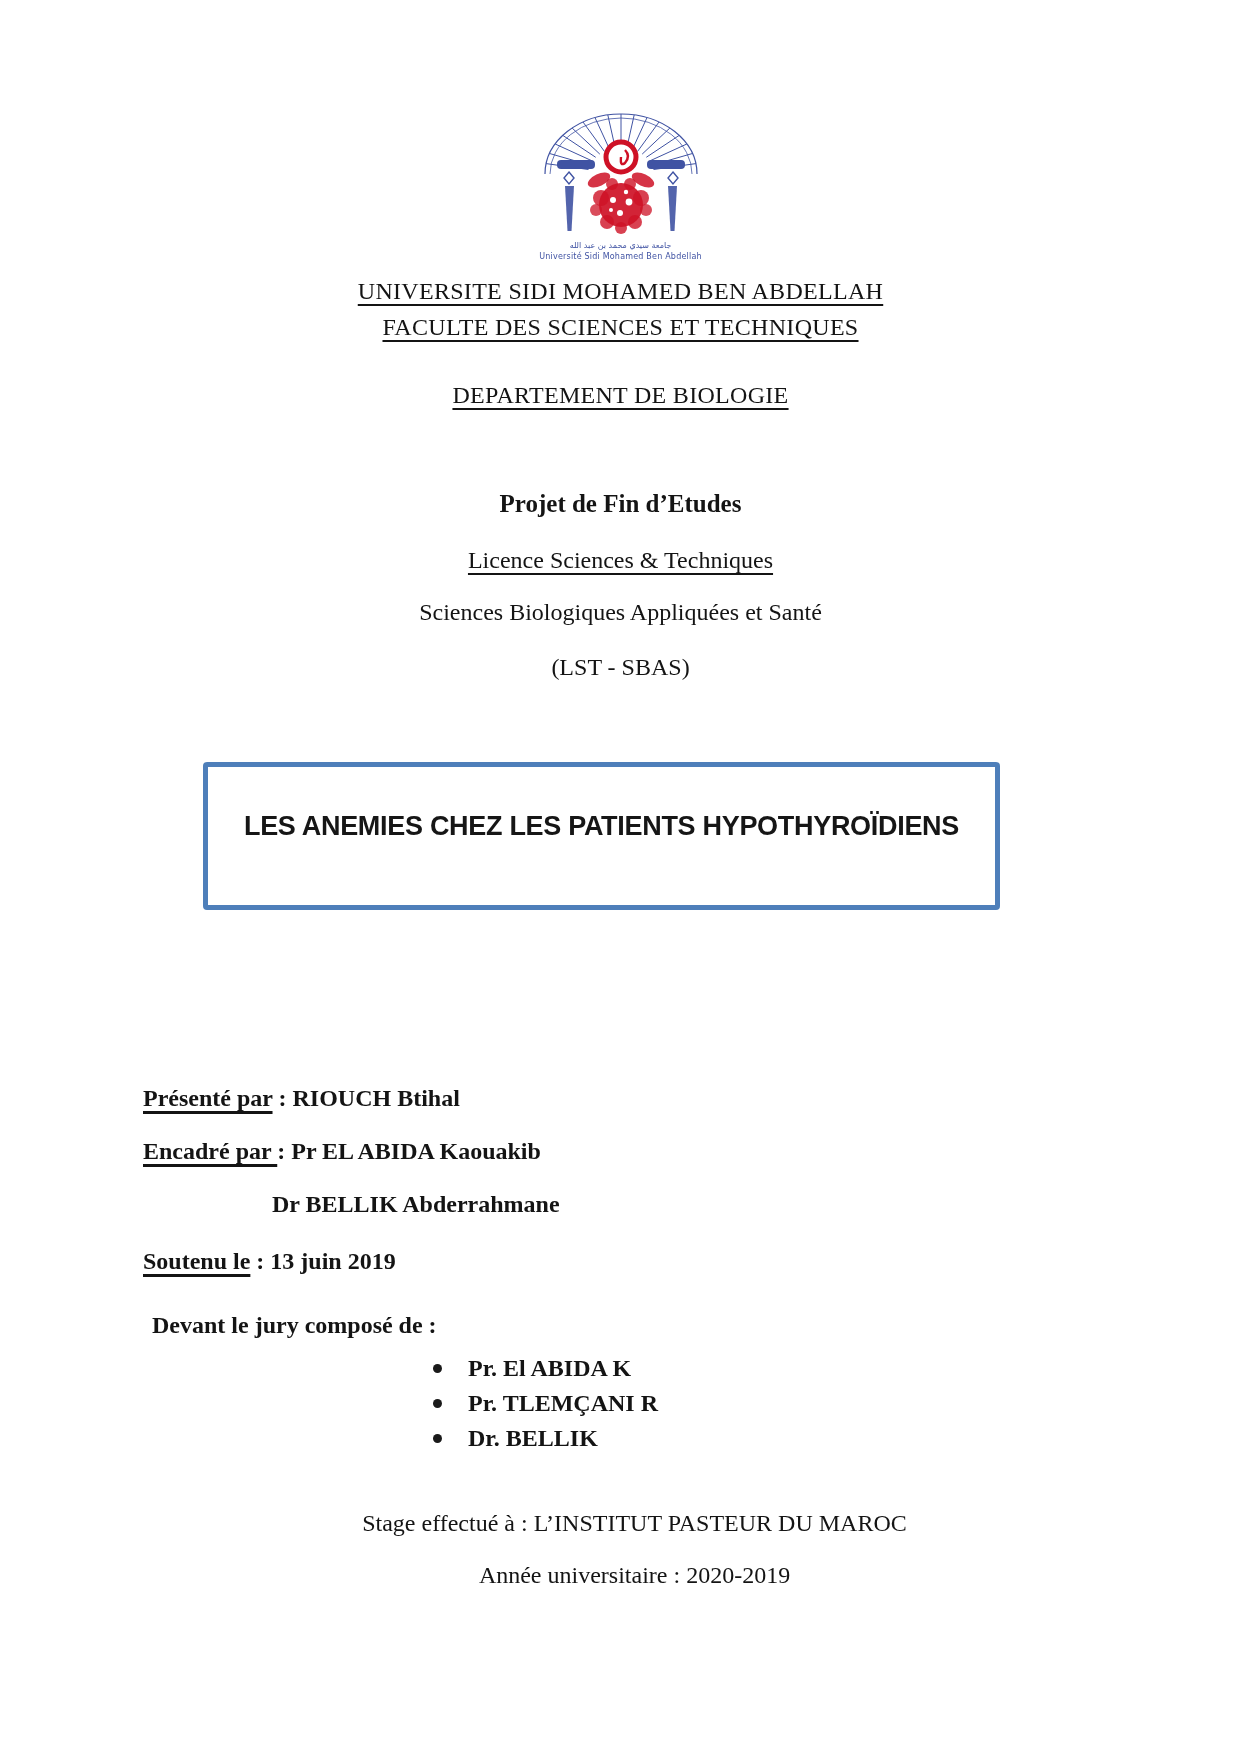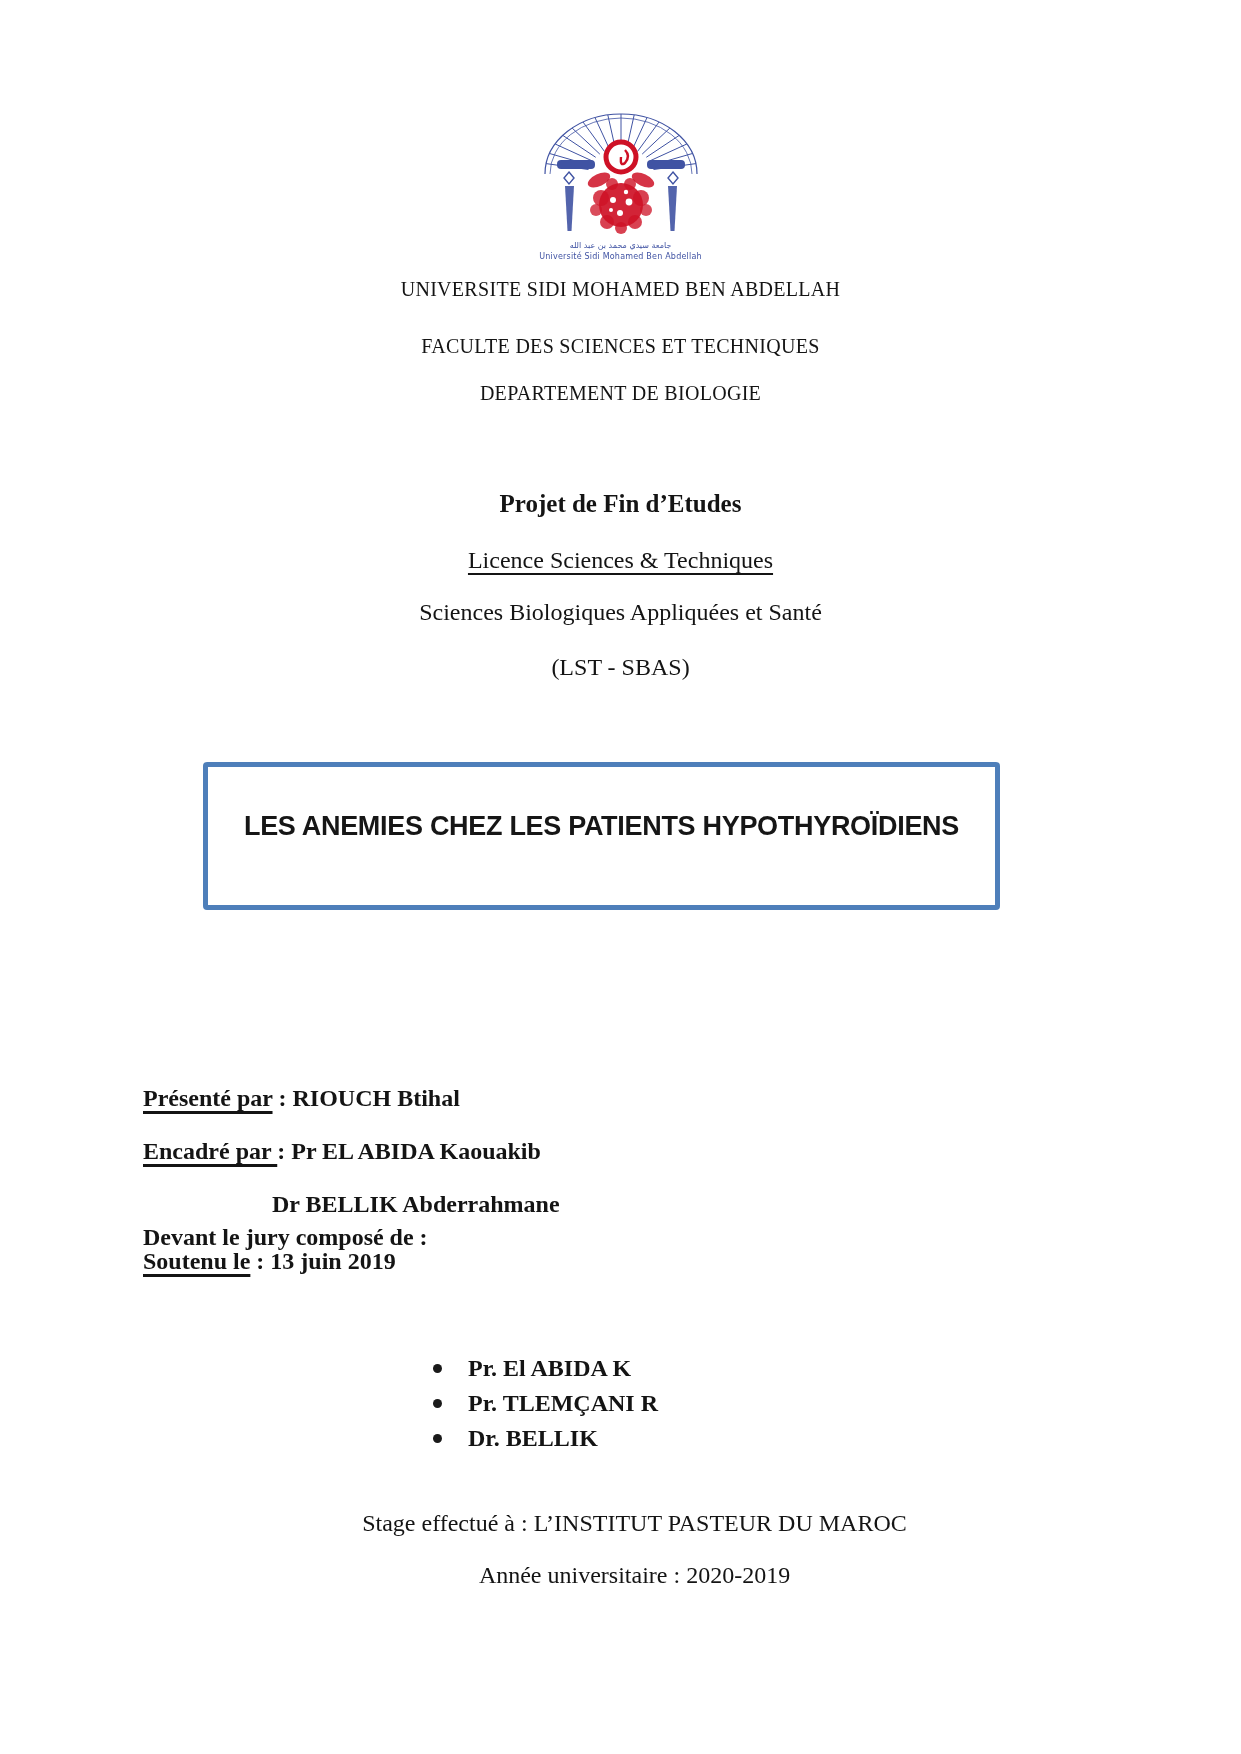--- a/index.html
+++ b/index.html
@@ -9,22 +9,23 @@
     width:1241px;height:1678px;
     margin:0 auto;
     background:#ffffff;
     font-family:"Liberation Serif","DejaVu Serif",serif;
     color:#141414;
     overflow:hidden;
   }
   .abs{position:absolute;}
   .centered{left:0;width:100%;text-align:center;}
   .hline{
-    font-size:20px;
+    font-size:24px;
     letter-spacing:.3px;
+    text-decoration:underline;
     text-decoration-thickness:2px;
     text-underline-offset:5px;
   }
   .pline{font-size:24px;text-align:center;}
   .pline.bold{font-weight:bold;font-size:25px;}
   .pline.underl{
     text-decoration:underline;
     text-decoration-thickness:2px;
     text-underline-offset:5px;
   }
@@ -129,41 +130,41 @@
         <circle cx="70" cy="100" r="2"></circle>
       </g>
     </svg>
     <div class="logo-captions">
       <span class="logo-ar">جامعة سيدي محمد بن عبد الله</span>
       <span class="logo-fr">Université Sidi Mohamed Ben Abdellah</span>
     </div>
   </div>
 
   <div class="abs centered hline" style="top:278px;">UNIVERSITE SIDI MOHAMED BEN ABDELLAH</div>
-  <div class="abs centered hline" style="top:335px;">FACULTE DES SCIENCES ET TECHNIQUES</div>
+  <div class="abs centered hline" style="top:314px;">FACULTE DES SCIENCES ET TECHNIQUES</div>
   <div class="abs centered hline" style="top:382px;">DEPARTEMENT DE BIOLOGIE</div>
 
   <div class="abs centered pline bold" style="top:490px;">Projet de Fin d’Etudes</div>
   <div class="abs centered pline underl" style="top:547px;">Licence Sciences &amp; Techniques</div>
   <div class="abs centered pline" style="top:599px;">Sciences Biologiques Appliquées et Santé</div>
   <div class="abs centered pline" style="top:654px;font-family:Liberation Serif, serif;">(LST - SBAS)</div>
 
   <div class="abs title-box">
     <div class="title-text">LES ANEMIES CHEZ LES PATIENTS HYPOTHYROÏDIENS</div>
   </div>
 
   <div class="abs credit" style="top:1085px;"><span class="lbl">Présenté par</span><span> : RIOUCH Btihal</span></div>
 
   <div class="abs credit" style="top:1138px;"><span class="lbl">Encadré par </span><span>: Pr EL ABIDA Kaouakib</span></div>
 
   <div class="abs credit" style="top:1191px;left:272px;">Dr BELLIK Abderrahmane</div>
 
   <div class="abs credit" style="top:1248px;"><span class="lbl">Soutenu le</span><span> : 13 juin 2019</span></div>
 
-  <div class="abs credit" style="top:1224px;">Devant le jury composé de :</div>
+  <div class="abs credit" style="top:1312px;margin-left:9px;">Devant le jury composé de :</div>
 
   <div class="abs jury-item" style="top:1355px;">
     <span class="bullet"></span>
     <span>Pr. El ABIDA K</span>
   </div>
   <div class="abs jury-item" style="top:1390px;">
     <span class="bullet"></span>
     <span>Pr. TLEMÇANI R</span>
   </div>
   <div class="abs jury-item" style="top:1425px;">

